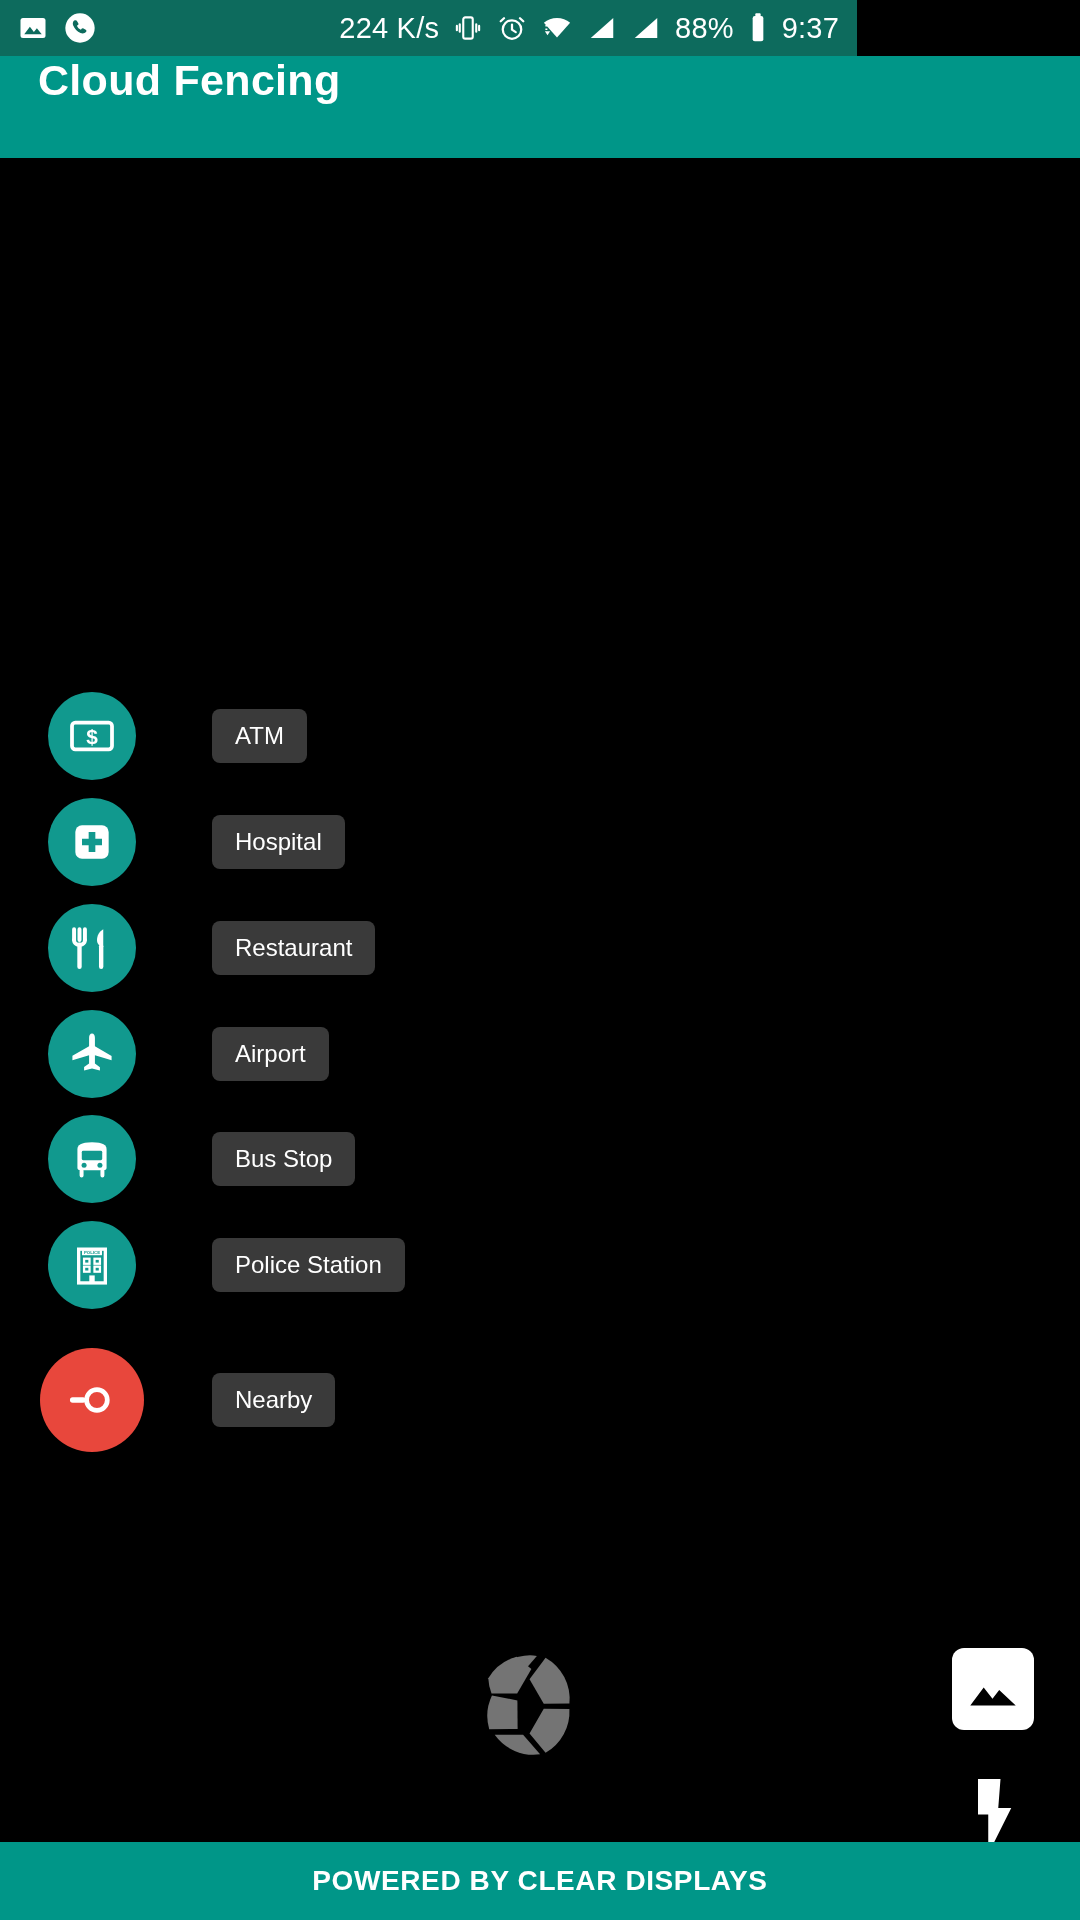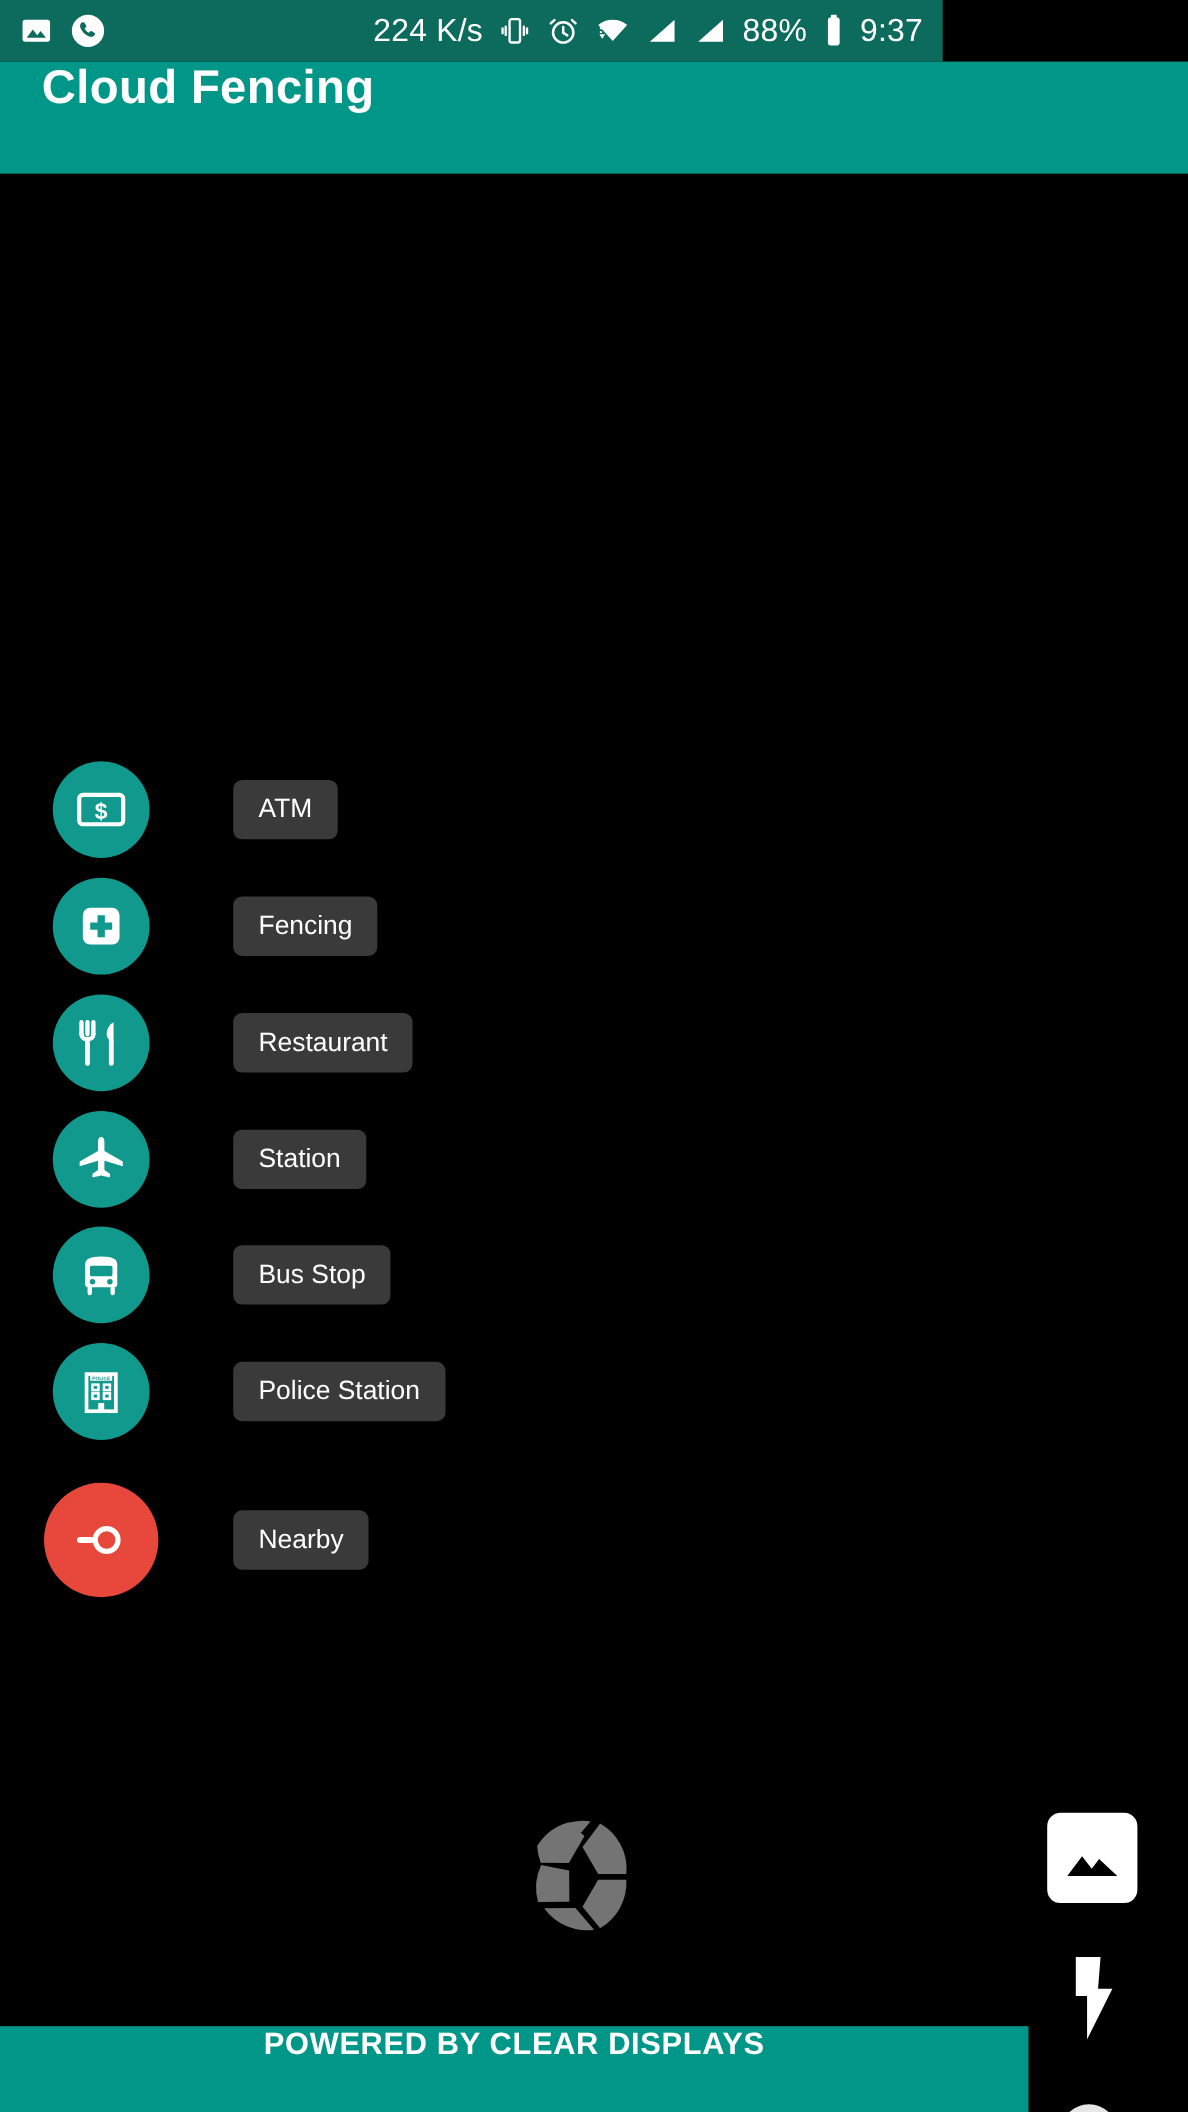--- a/index.html
+++ b/index.html
@@ -96,23 +96,23 @@
     display:flex; align-items:center; justify-content:center;
     margin:0 18px;
   }
   .mode-thumb {
     width:52px; height:52px; border-radius:50%;
     background:#e6e6e6;
   }
 
   
   .footer {
-    position:absolute; left:0; bottom:0; width:935px; height:78px;
+    position:absolute; left:0; bottom:0; width:1080px; height:78px;
     background:#009688;
-    display:flex; justify-content:center;
+    display:flex; align-items:center; justify-content:center;
   }
   .footer-text {
     color:#fff; font-size:28px; font-weight:bold; letter-spacing:0.6px;
   }
 </style>
 </head>
 <body>
 
 <div class="screen">
 
@@ -200,21 +200,21 @@
         <div class="sd-label">ATM</div>
       </div>
 
       <div class="sd-row" style="top:640px;">
         <div class="sd-fab">
           <svg width="50" height="50" viewBox="0 0 24 24">
             <rect x="4" y="4" width="16" height="16" rx="3.2" fill="#fff"></rect>
             <path d="M10.4 7.2h3.2v3.2h3.2v3.2h-3.2v3.2h-3.2v-3.2H7.2v-3.2h3.2z" fill="#11998e"></path>
           </svg>
         </div>
-        <div class="sd-label">Fencing</div>
+        <div class="sd-label">Hospital</div>
       </div>
 
       <div class="sd-row" style="top:746px;">
         <div class="sd-fab">
           <svg width="50" height="50" viewBox="0 0 24 24">
             <path d="M6 3v5.2M8.6 3v5.2M3.4 3v5.2" stroke="#fff" stroke-width="1.9" stroke-linecap="round"></path>
             <path d="M3.4 8.2c0 1.2 1 2.2 2.2 2.2h0.8c1.2 0 2.2-1 2.2-2.2" stroke="#fff" stroke-width="1.9" fill="none" stroke-linecap="round"></path>
             <path d="M6 10.4V21" stroke="#fff" stroke-width="2.1" stroke-linecap="round"></path>
             <path d="M17.4 3c-1.9 1-3 3-3 5.2 0 1.9 1.2 3 3 3.2z" fill="#fff"></path>
             <path d="M16.4 11.2V21" stroke="#fff" stroke-width="2.1" stroke-linecap="round"></path>
@@ -222,21 +222,21 @@
         </div>
         <div class="sd-label">Restaurant</div>
       </div>
 
       <div class="sd-row" style="top:852px;">
         <div class="sd-fab">
           <svg width="50" height="50" viewBox="0 0 24 24">
             <path d="M12 2.2c.9 0 1.4.9 1.4 2v4.1l8 4.6v2.1l-8-2.4v4l2.4 1.7v1.6L12 19l-3.8.9v-1.6l2.4-1.7v-4l-8 2.4v-2.1l8-4.6V4.2c0-1.1.5-2 1.4-2z" fill="#fff"></path>
           </svg>
         </div>
-        <div class="sd-label">Station</div>
+        <div class="sd-label">Airport</div>
       </div>
 
       <div class="sd-row" style="top:957px;">
         <div class="sd-fab">
           <svg width="50" height="50" viewBox="0 0 24 24">
             <path d="M5 7.4c0-2 1.6-3.4 7-3.4s7 1.4 7 3.4v8.8c0 .7-.5 1.2-1.2 1.2H6.2c-.7 0-1.2-.5-1.2-1.2z" fill="#fff"></path>
             <rect x="7.1" y="8" width="9.8" height="4.6" rx="0.7" fill="#11998e"></rect>
             <circle cx="8.2" cy="15" r="1.2" fill="#11998e"></circle>
             <circle cx="15.8" cy="15" r="1.2" fill="#11998e"></circle>
             <path d="M7 17.6v2.3M17 17.6v2.3" stroke="#fff" stroke-width="1.9" stroke-linecap="round"></path>

